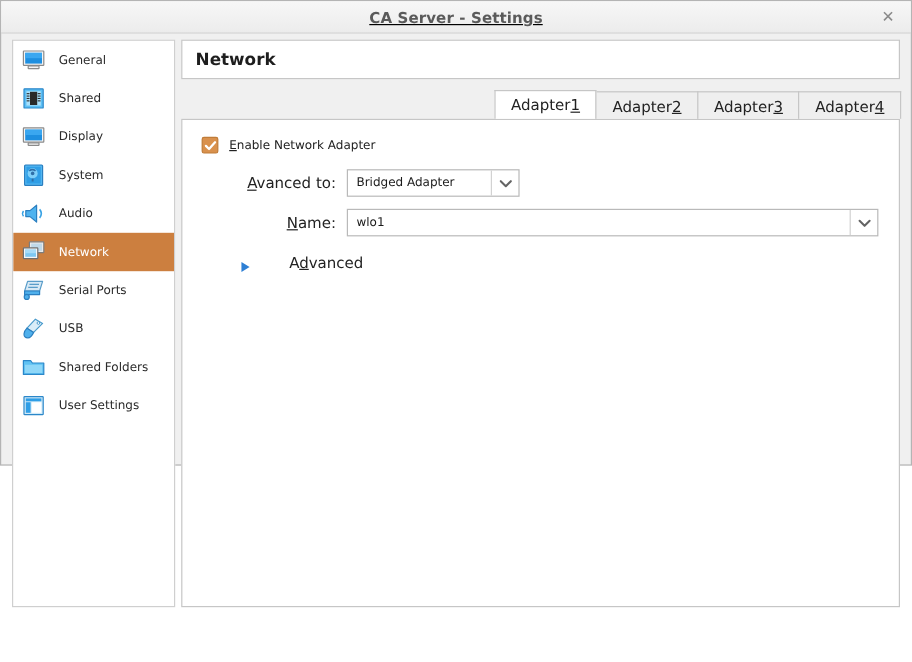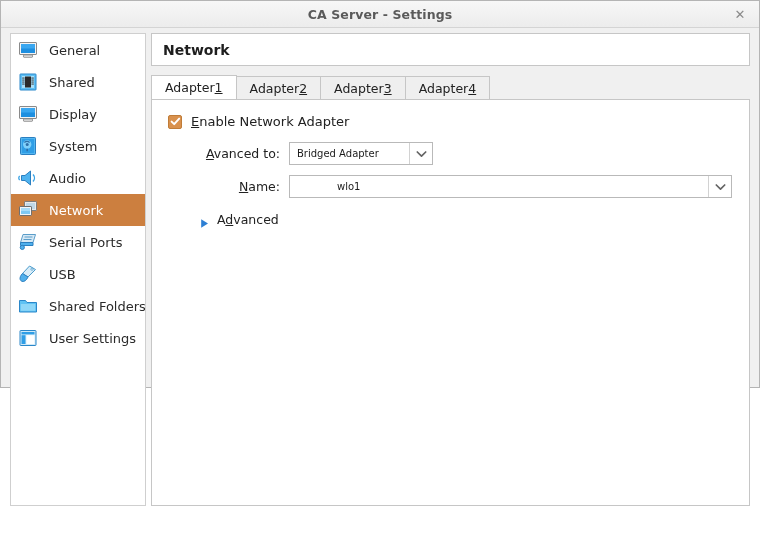--- a/index.html
+++ b/index.html
@@ -19,20 +19,21 @@
   #window {
     position: absolute;
     left: 0; top: 0;
     width: 760px;
     height: 388px;
     background: #f0f0f0;
     border: 1px solid #b4b4b4;
     box-sizing: border-box;
     display: flex;
     flex-direction: column;
+    text-decoration: underline;
   }
 
   
   #titlebar {
     position: relative;
     height: 27px;
     flex: 0 0 27px;
     background: linear-gradient(to bottom, #f7f7f7 0%, #ececec 100%);
     border-bottom: 1px solid #d4d4d4;
     display: flex;
@@ -95,21 +96,21 @@
   .nav-icon {
     width: 24px;
     height: 24px;
     flex: 0 0 24px;
     display: flex;
     align-items: center;
     justify-content: center;
   }
   .nav-label {
     margin-left: 9px;
-    font-size: 13px;
+    font-size: 10px;
     color: #2b2b2b;
     white-space: nowrap;
     user-select: none;
   }
   .nav-item.selected .nav-label {
     color: #ffffff;
   }
 
   
   #pane {
@@ -137,20 +138,21 @@
   }
 
   
   #tabbar {
     margin-top: 9px;
     height: 24px;
     display: flex;
     align-items: flex-end;
     position: relative;
     z-index: 2;
+    justify-content: flex-end;
   }
   .tab {
     height: 23px;
     padding: 0 13px;
     display: flex;
     align-items: center;
     font-size: 12.5px;
     color: #222222;
     background: #efefef;
     border: 1px solid #c6c6c6;
@@ -197,21 +199,21 @@
     border-radius: 2px;
     box-sizing: border-box;
     display: flex;
     align-items: center;
     justify-content: center;
     cursor: pointer;
   }
   .checkbox svg { display: block; }
   .checkbox-label {
     margin-left: 9px;
-    font-size: 13px;
+    font-size: 10px;
     color: #222222;
     user-select: none;
     cursor: default;
   }
 
   .field-label {
     font-size: 12.5px;
     color: #222222;
     text-align: right;
     user-select: none;
@@ -241,28 +243,29 @@
   .combo-arrow {
     width: 22px;
     flex: 0 0 22px;
     height: 100%;
     border-left: 1px solid #d2d2d2;
     display: flex;
     align-items: center;
     justify-content: center;
   }
   #combo-attached { width: 144px; flex: 0 0 144px; }
-  #combo-name { flex: 1 1 auto; margin-right: 1px; padding-left: 40px; }
+  #combo-name { flex: 1 1 auto; margin-right: 1px; }
 
   #row-advanced {
     display: flex;
     align-items: center;
     margin-top: 14px;
     margin-left: 31px;
     cursor: pointer;
+    gap: 24px;
   }
   #advanced-triangle { width: 11px; height: 11px; flex: 0 0 11px; }
   #advanced-label {
     margin-left: 7px;
     font-size: 12.5px;
     color: #222222;
     user-select: none;
   }
 
   

